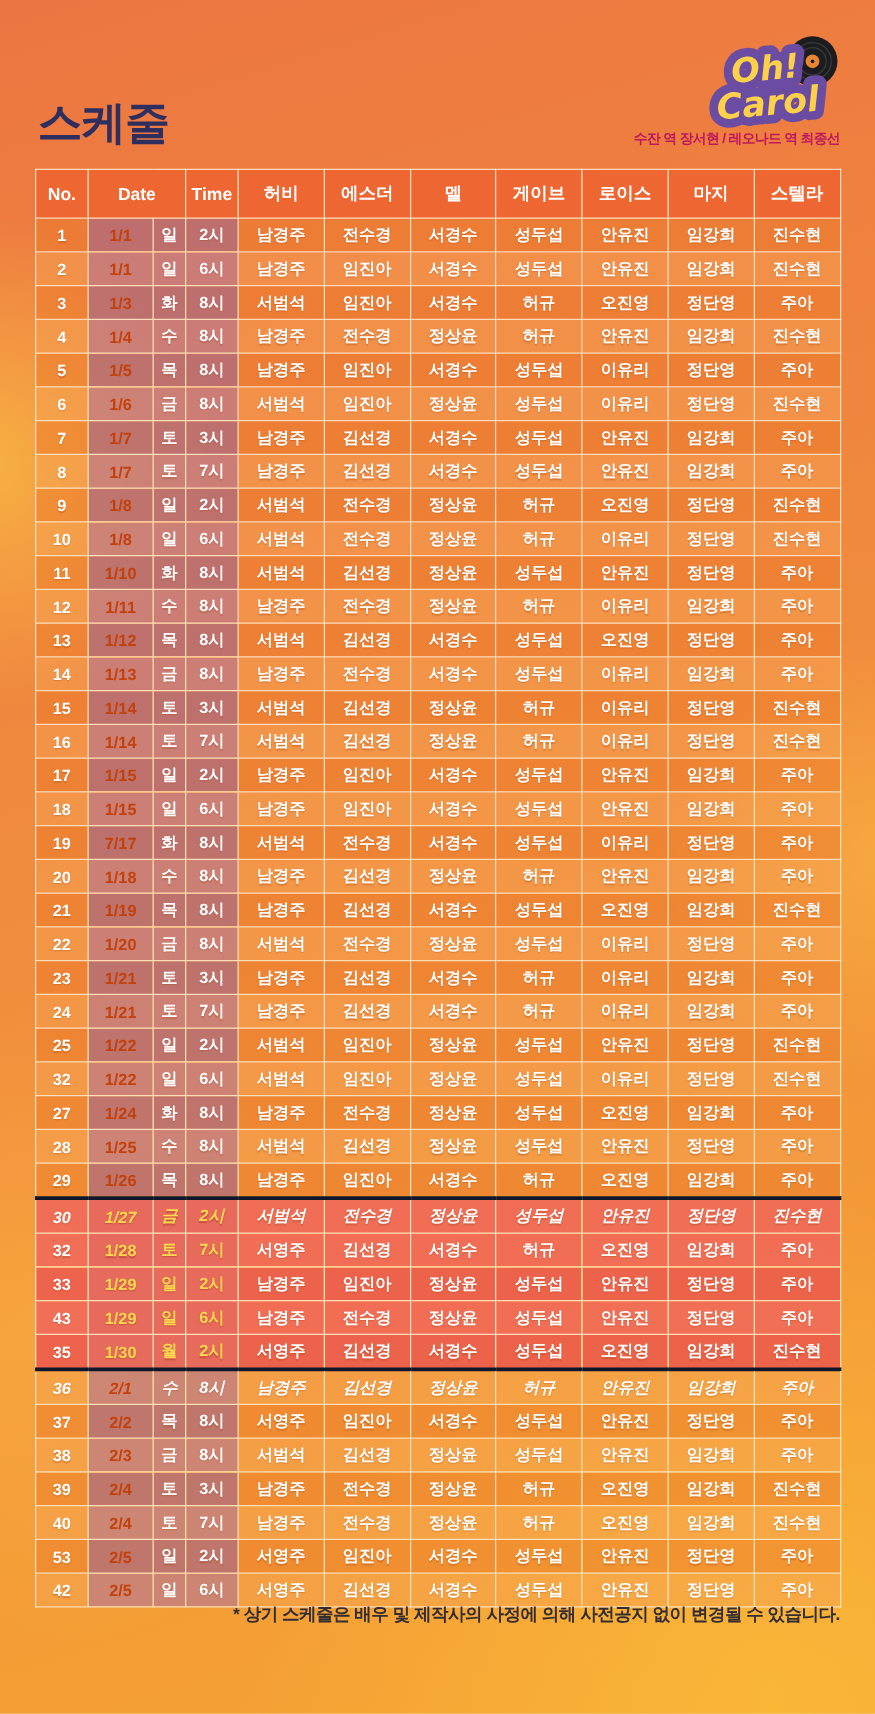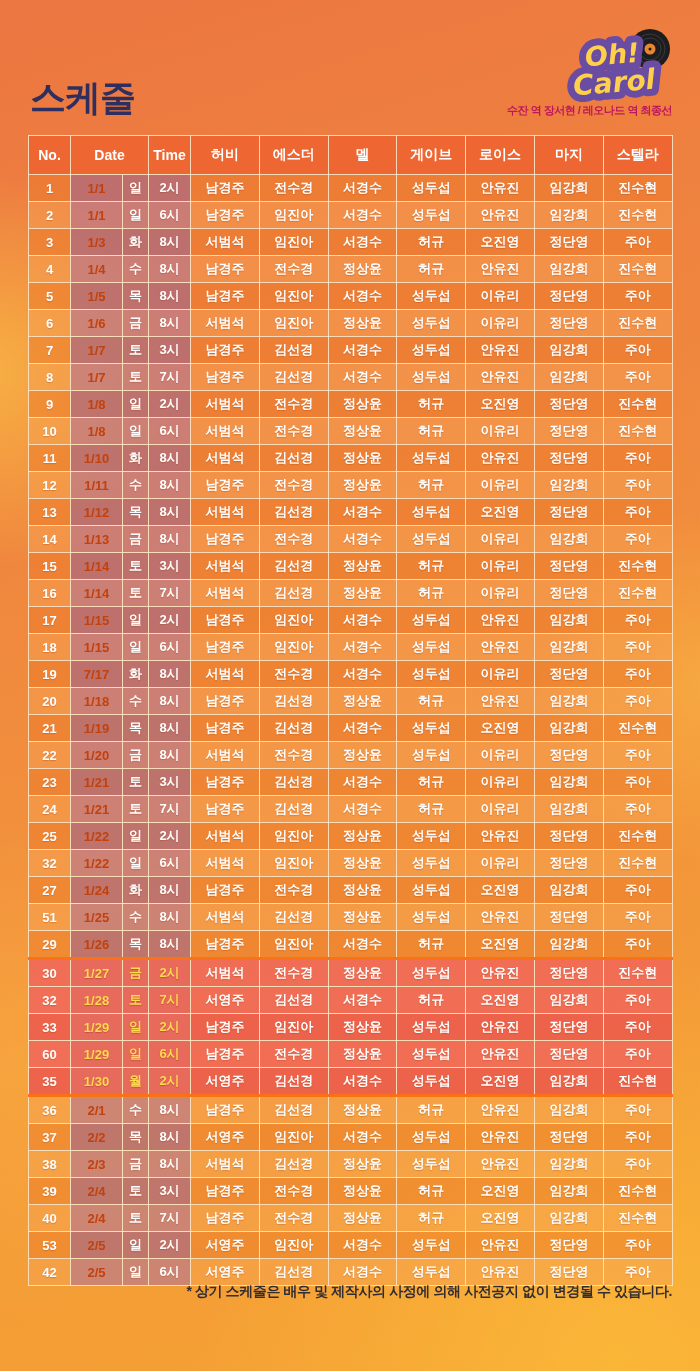--- a/index.html
+++ b/index.html
@@ -43,21 +43,21 @@
   tr.odd  td.mauve{background:rgba(176,106,122,.78);}
   tr.even td.mauve{background:rgba(190,124,138,.72);}
   td.date{color:#c2410c;text-shadow:none;}
   
   tr.special td.plain{background:rgba(235,88,78,.85);}
   tr.special.even td.plain{background:rgba(240,102,90,.85);}
   tr.special td.mauve{background:rgba(228,98,98,.85);text-align:center;}
   tr.special td.date, tr.special td.day, tr.special td.time{
     color:#ffd94f;text-shadow:0 1px 1px rgba(140,30,20,.35);
   }
-  tr.sep td{border-top:3px solid #f97316;}
+  tr.sep td{border-top:3px solid #0f172a;font-style:italic;}
   .footnote{
     position:absolute;right:28px;top:1283px;
     font-size:14px;font-weight:600;color:#322d33;letter-spacing:-0.4px;
   }
 </style>
 </head>
 <body>
 
 <div class="page-title">스케줄</div>
 
@@ -453,21 +453,21 @@
         <td class="time mauve">8시</td>
         <td class="cast plain">남경주</td>
         <td class="cast plain">전수경</td>
         <td class="cast plain">정상윤</td>
         <td class="cast plain">성두섭</td>
         <td class="cast plain">오진영</td>
         <td class="cast plain">임강희</td>
         <td class="cast plain">주아</td>
       </tr>
       <tr class="even">
-        <td class="no plain">51</td>
+        <td class="no plain">28</td>
         <td class="date mauve">1/25</td>
         <td class="day mauve">수</td>
         <td class="time mauve">8시</td>
         <td class="cast plain">서범석</td>
         <td class="cast plain">김선경</td>
         <td class="cast plain">정상윤</td>
         <td class="cast plain">성두섭</td>
         <td class="cast plain">안유진</td>
         <td class="cast plain">정단영</td>
         <td class="cast plain">주아</td>
@@ -518,21 +518,21 @@
         <td class="time mauve">2시</td>
         <td class="cast plain">남경주</td>
         <td class="cast plain">임진아</td>
         <td class="cast plain">정상윤</td>
         <td class="cast plain">성두섭</td>
         <td class="cast plain">안유진</td>
         <td class="cast plain">정단영</td>
         <td class="cast plain">주아</td>
       </tr>
       <tr class="special even">
-        <td class="no plain">60</td>
+        <td class="no plain">43</td>
         <td class="date mauve">1/29</td>
         <td class="day mauve">일</td>
         <td class="time mauve">6시</td>
         <td class="cast plain">남경주</td>
         <td class="cast plain">전수경</td>
         <td class="cast plain">정상윤</td>
         <td class="cast plain">성두섭</td>
         <td class="cast plain">안유진</td>
         <td class="cast plain">정단영</td>
         <td class="cast plain">주아</td>

